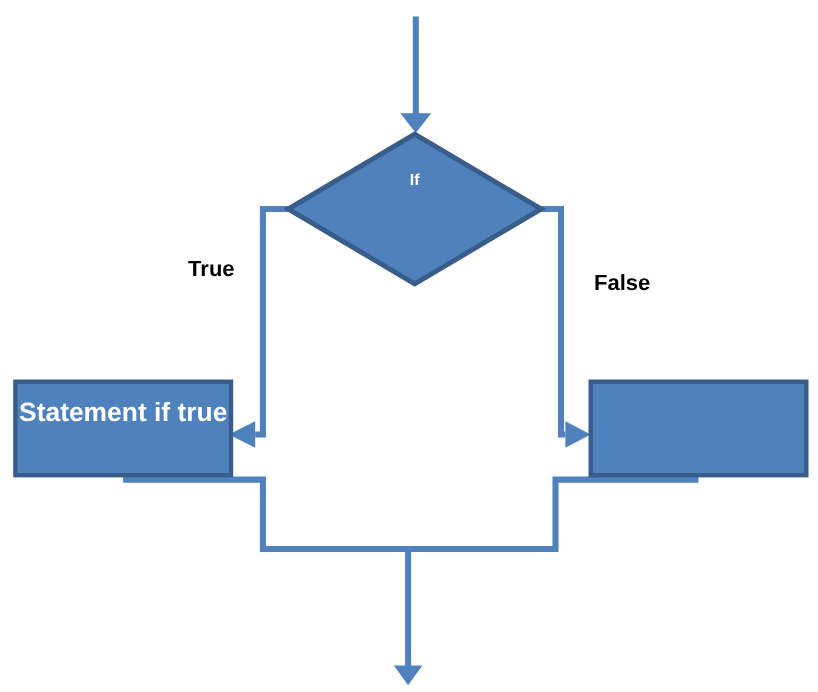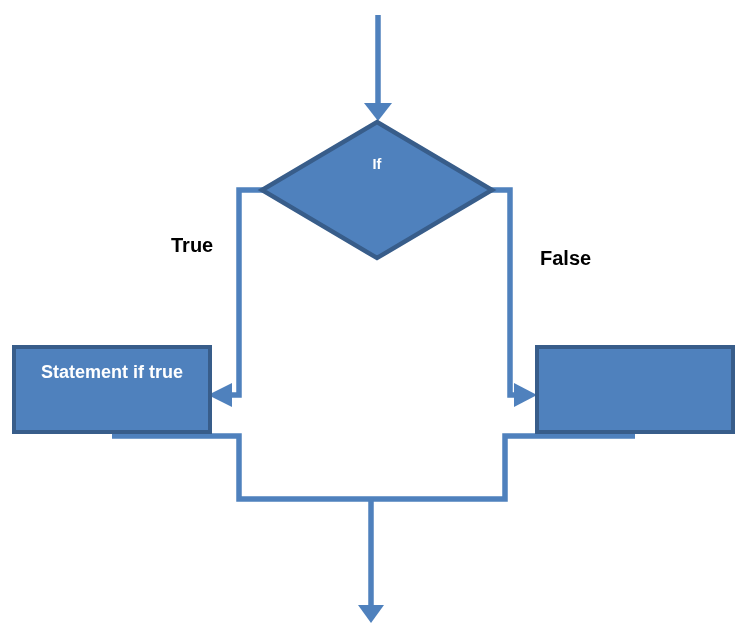--- a/index.html
+++ b/index.html
@@ -65,21 +65,21 @@
   .false-label { left: 540px; top: 247px; }
   .box-label {
     position: absolute;
     display: flex;
     justify-content: center;
     width: 196px;
     height: 85px;
     top: 347px;
     padding-top: 15px;
     color: var(--shape-text);
-    font-size: 18px;
+    font-size: 24px;
     font-weight: bold;
     white-space: nowrap;
   }
   .true-box-label  { left: 14px; }
   .false-box-label { left: 537px; }
 </style>
 </head>
 <body>
 
 <div class="canvas">

